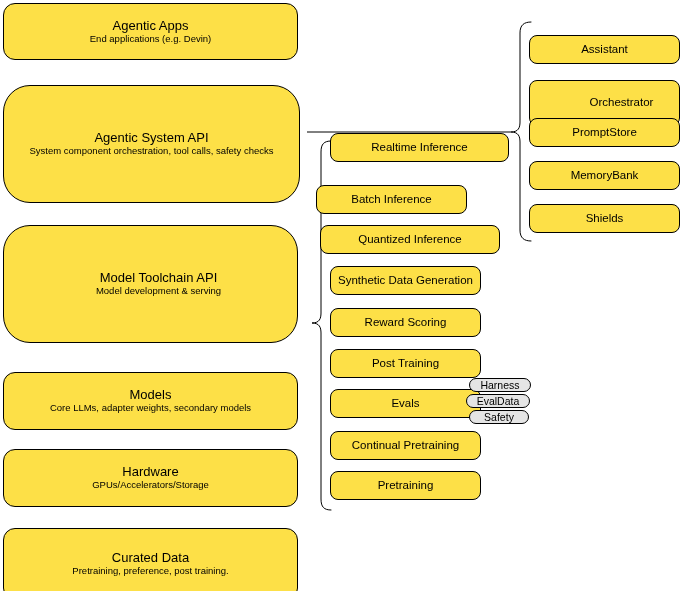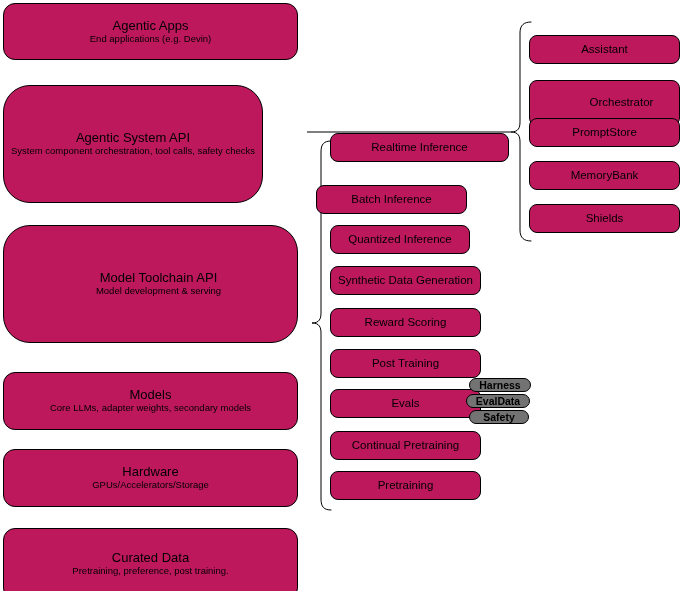--- a/index.html
+++ b/index.html
@@ -7,72 +7,71 @@
     position:relative;
     width:682px;height:591px;
     background:#ffffff;
     font-family:"Liberation Sans", sans-serif;
     color:#000;
     overflow:hidden;
   }
   .layer{position:absolute;left:0;top:0;}
   .node{
     position:absolute;
-    background:#be185d;
+    background:#fde047;
     border:1px solid #000;
     box-sizing:border-box;
     display:flex;
     flex-direction:column;
     align-items:center;
     justify-content:center;
     text-align:center;
     row-gap:0;
   }
   .lbox .title{font-size:13px;line-height:1.15;}
   .lbox .subtitle{font-size:9.5px;line-height:1.1;}
   .small-round{border-radius:12px;}
   .big-round{border-radius:27px;}
   .item{
     border-radius:8px;
     font-size:11.5px;
     line-height:1;
   }
   .pill{
     position:absolute;
-    background:#737373;
+    background:#e5e5e5;
     border:1px solid #000;
     border-radius:8px;
     box-sizing:border-box;
     display:flex;
     align-items:center;
     justify-content:center;
     font-size:10.5px;
     line-height:1;
     z-index:3;
-    font-weight:bold;
   }
   .item, .lbox{z-index:2;}
 </style>
 </head>
 <body>
 
 <div class="canvas">
 
   <svg class="layer" width="682" height="591" viewBox="0 0 682 591">
     <path d="M307 132 L511 132" stroke="#000" stroke-width="1" fill="none"></path>
     <path d="M531 22 C524 22 520 25 520 33 L520 122 C520 127.5 518.5 132 511 132 C518.5 132 520 136.5 520 142 L520 230 C520 238 524 241 531 241" stroke="#000" stroke-width="1" fill="none" stroke-linecap="round"></path>
     <path d="M331 141 C324 141 321 144 321 152 L321 313 C321 318.5 319.5 323 312 323 C319.5 323 321 327.5 321 333 L321 499 C321 507 324 510 331 510" stroke="#000" stroke-width="1" fill="none" stroke-linecap="round"></path>
   </svg>
 
   <div class="node lbox small-round" style="left:3px;top:3px;width:295px;height:57px;">
     <div class="title">Agentic Apps</div>
     <div class="subtitle">End applications (e.g. Devin)</div>
   </div>
 
-  <div class="node lbox big-round" style="left:3px;top:85px;width:260px;height:118px;">
+  <div class="node lbox big-round" style="left:3px;top:85px;width:297px;height:118px;">
     <div class="title">Agentic System API</div>
     <div class="subtitle">System component orchestration, tool calls, safety checks</div>
   </div>
 
   <div class="node lbox big-round" style="left:3px;top:225px;width:295px;height:118px;padding-left:16px;">
     <div class="title">Model Toolchain API</div>
     <div class="subtitle">Model development &amp; serving</div>
   </div>
 
   <div class="node lbox small-round" style="left:3px;top:372px;width:295px;height:58px;">
@@ -85,21 +84,21 @@
     <div class="subtitle">GPUs/Accelerators/Storage</div>
   </div>
 
   <div class="node lbox small-round" style="left:3px;top:528px;width:295px;height:72px;">
     <div class="title">Curated Data</div>
     <div class="subtitle">Pretraining, preference, post training.</div>
   </div>
 
   <div class="node item" style="left:330px;top:133px;width:179px;height:29px;">Realtime Inference</div>
   <div class="node item" style="left:316px;top:185px;width:151px;height:29px;">Batch Inference</div>
-  <div class="node item" style="left:330px;top:225px;width:140px;height:29px;">Quantized Inference</div>
+  <div class="node item" style="left:320px;top:225px;width:180px;height:29px;">Quantized Inference</div>
   <div class="node item" style="left:330px;top:308px;width:151px;height:29px;">Reward Scoring</div>
   <div class="node item" style="left:330px;top:266px;width:151px;height:29px;">Synthetic Data Generation</div>
   <div class="node item" style="left:330px;top:349px;width:151px;height:29px;">Post Training</div>
   <div class="node item" style="left:330px;top:389px;width:151px;height:29px;">Evals</div>
   <div class="node item" style="left:330px;top:431px;width:151px;height:29px;">Continual Pretraining</div>
   <div class="node item" style="left:330px;top:471px;width:151px;height:29px;">Pretraining</div>
 
   <div class="pill" style="left:469px;top:378px;width:62px;height:14px;">Harness</div>
   <div class="pill" style="left:466px;top:394px;width:64px;height:14px;">EvalData</div>
   <div class="pill" style="left:469px;top:410px;width:60px;height:14px;">Safety</div>

